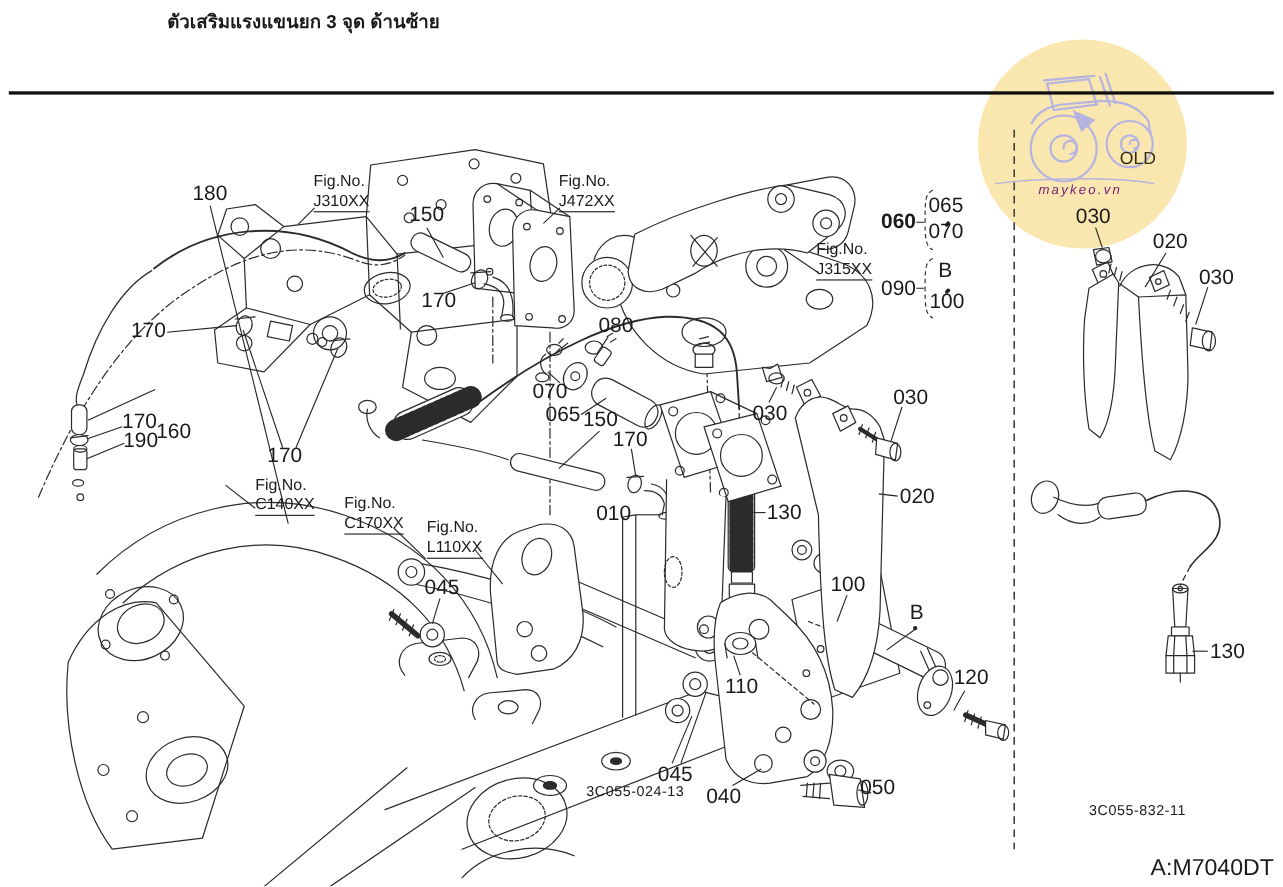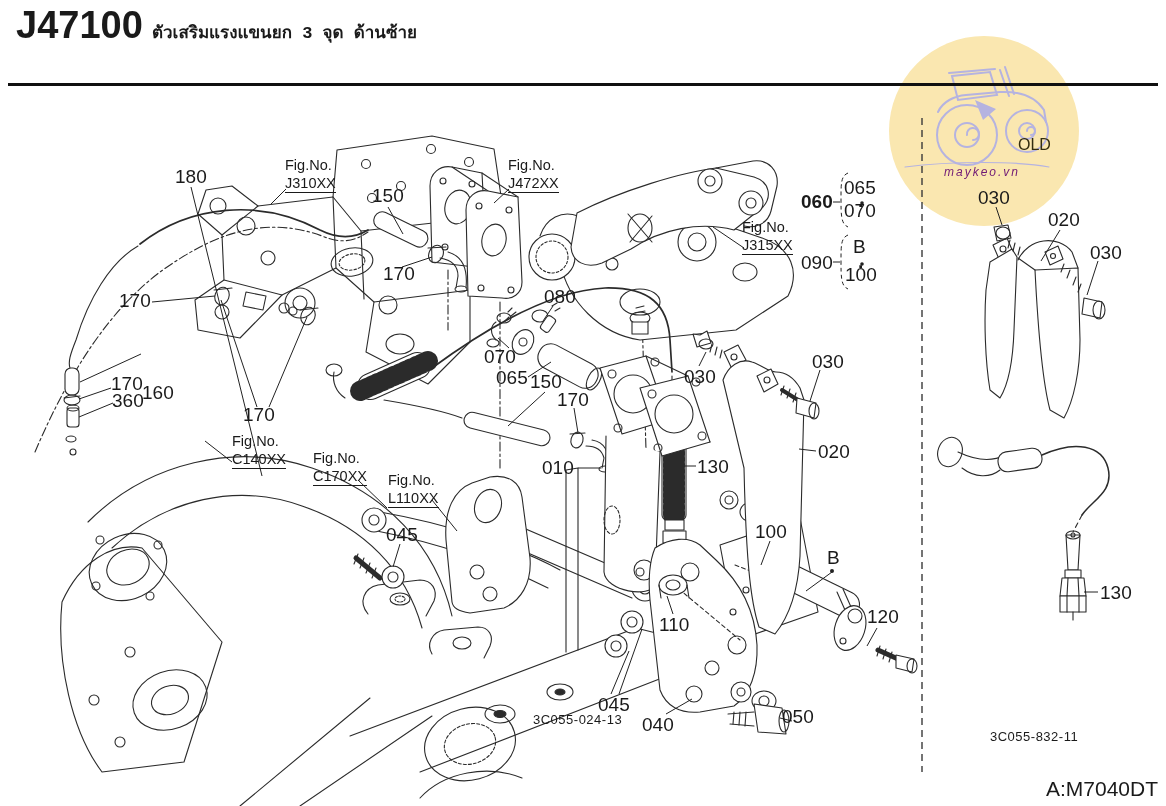--- a/index.html
+++ b/index.html
@@ -1,21 +1,21 @@
 <!DOCTYPE html>
 <html><head>
 <meta charset="utf-8">
 <style>
   html,body{margin:0;padding:0;background:#ffffff;}
   #stage{position:relative;width:1166px;height:806px;background:#fff;overflow:hidden;
          font-family:"Liberation Sans","DejaVu Sans",sans-serif;color:#1a1a1a;}
   .abs{position:absolute;white-space:nowrap;}
   
   .hdr-code{left:16px;top:4px;font-size:38px;font-weight:700;letter-spacing:0px;}
-  .hdr-th{left:152px;top:18px;font-size:17px;font-weight:700;font-family:Liberation Mono, monospace;}
+  .hdr-th{left:152px;top:5px;font-size:17px;font-weight:700;}
   .hdr-en{left:151px;top:27px;font-size:27px;font-weight:700;letter-spacing:.2px;}
   .hdr-rule{left:8px;top:83px;width:1150px;height:3px;background:#101010;z-index:4;}
   
   .old-circle{left:889px;top:36px;width:190px;height:190px;border-radius:50%;z-index:1;}
   .old-label{font-size:16px;color:#332d10;z-index:5;left:1018px;top:136px;}
   .wm-site{font-size:12px;font-style:italic;letter-spacing:2px;color:#701a75;z-index:5;left:944px;top:165px;}
   
   .co{font-size:19px;z-index:6;color:#1a1a1a;}
   .co-dot{font-size:19px;font-weight:700;z-index:6;}
   .figref{font-size:14.5px;line-height:1.22;z-index:6;}
@@ -29,21 +29,20 @@
   .dd{stroke-dasharray:9 3 2.5 3;}
   .dsh{stroke-dasharray:4 3;}
 </style>
 </head>
 <body>
 
 <div id="stage">
 
   <div class="abs old-circle" style="background:#FAE7B0;"></div>
 
-  <div class="abs hdr-code">J47100</div>
   <div class="abs hdr-th">ตัวเสริมแรงแขนยก 3 จุด ด้านซ้าย</div>
   <div class="abs hdr-rule"></div>
 
   <svg class="art" width="1166" height="806" viewBox="0 0 1166 806" aria-hidden="true">
 
     <g stroke="#b5b3e0" stroke-width="2" fill="none" stroke-linecap="round">
       <circle cx="967" cy="135" r="30"></circle>
         <circle cx="967" cy="135" r="12"></circle>
       <path d="M967,135 a6,6 0 1,1 6,5"></path>
       <circle cx="1027" cy="131" r="21"></circle>
@@ -428,21 +427,21 @@
     <span>Fig.No.</span><br>
     <span class="code">L110XX</span>
   </div>
 
   <div class="abs co" style="left:175px;top:166px;">180</div>
   <div class="abs co" style="left:372px;top:185px;">150</div>
   <div class="abs co" style="left:383px;top:263px;">170</div>
   <div class="abs co" style="left:119px;top:290px;">170</div>
   <div class="abs co" style="left:142px;top:342px;margin-top:40px;">160</div>
   <div class="abs co" style="left:111px;top:373px;">170</div>
-  <div class="abs co" style="left:112px;top:390px;">360</div>
+  <div class="abs co" style="left:112px;top:390px;">190</div>
   <div class="abs co" style="left:243px;top:404px;">170</div>
   <div class="abs co" style="left:544px;top:286px;">080</div>
   <div class="abs co" style="left:484px;top:346px;">070</div>
   <div class="abs co" style="left:496px;top:367px;">065</div>
   <div class="abs co" style="left:530px;top:371px;">150</div>
   <div class="abs co" style="left:557px;top:389px;">170</div>
   <div class="abs co" style="left:542px;top:457px;">010</div>
   <div class="abs co" style="left:697px;top:456px;">130</div>
   <div class="abs co" style="left:684px;top:366px;">030</div>
   <div class="abs co" style="left:812px;top:351px;">030</div>

